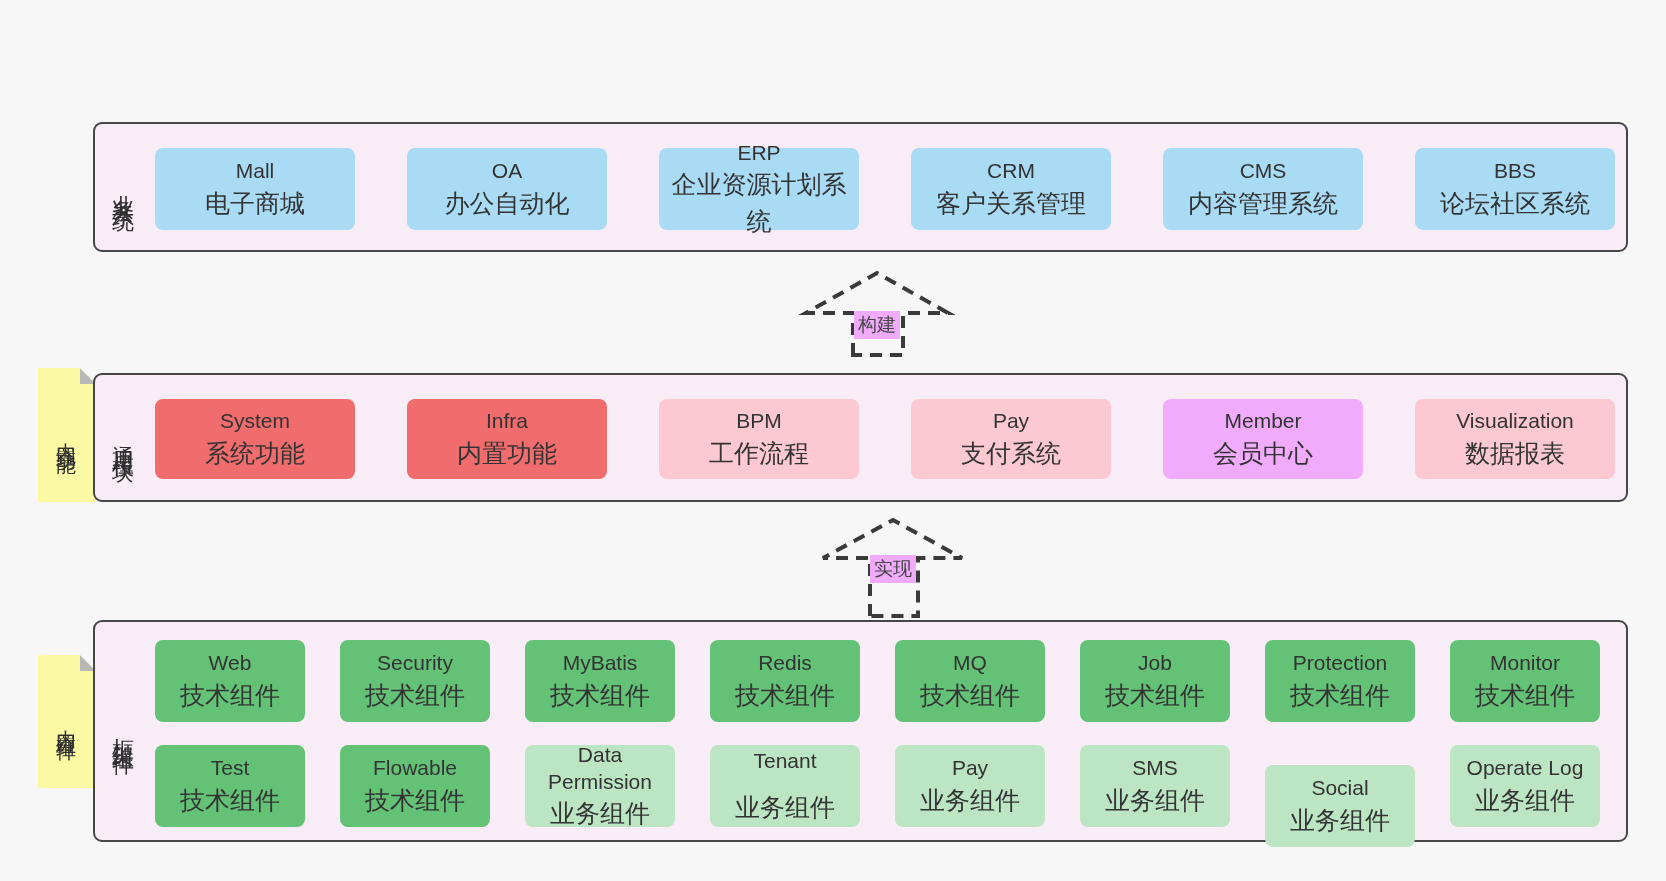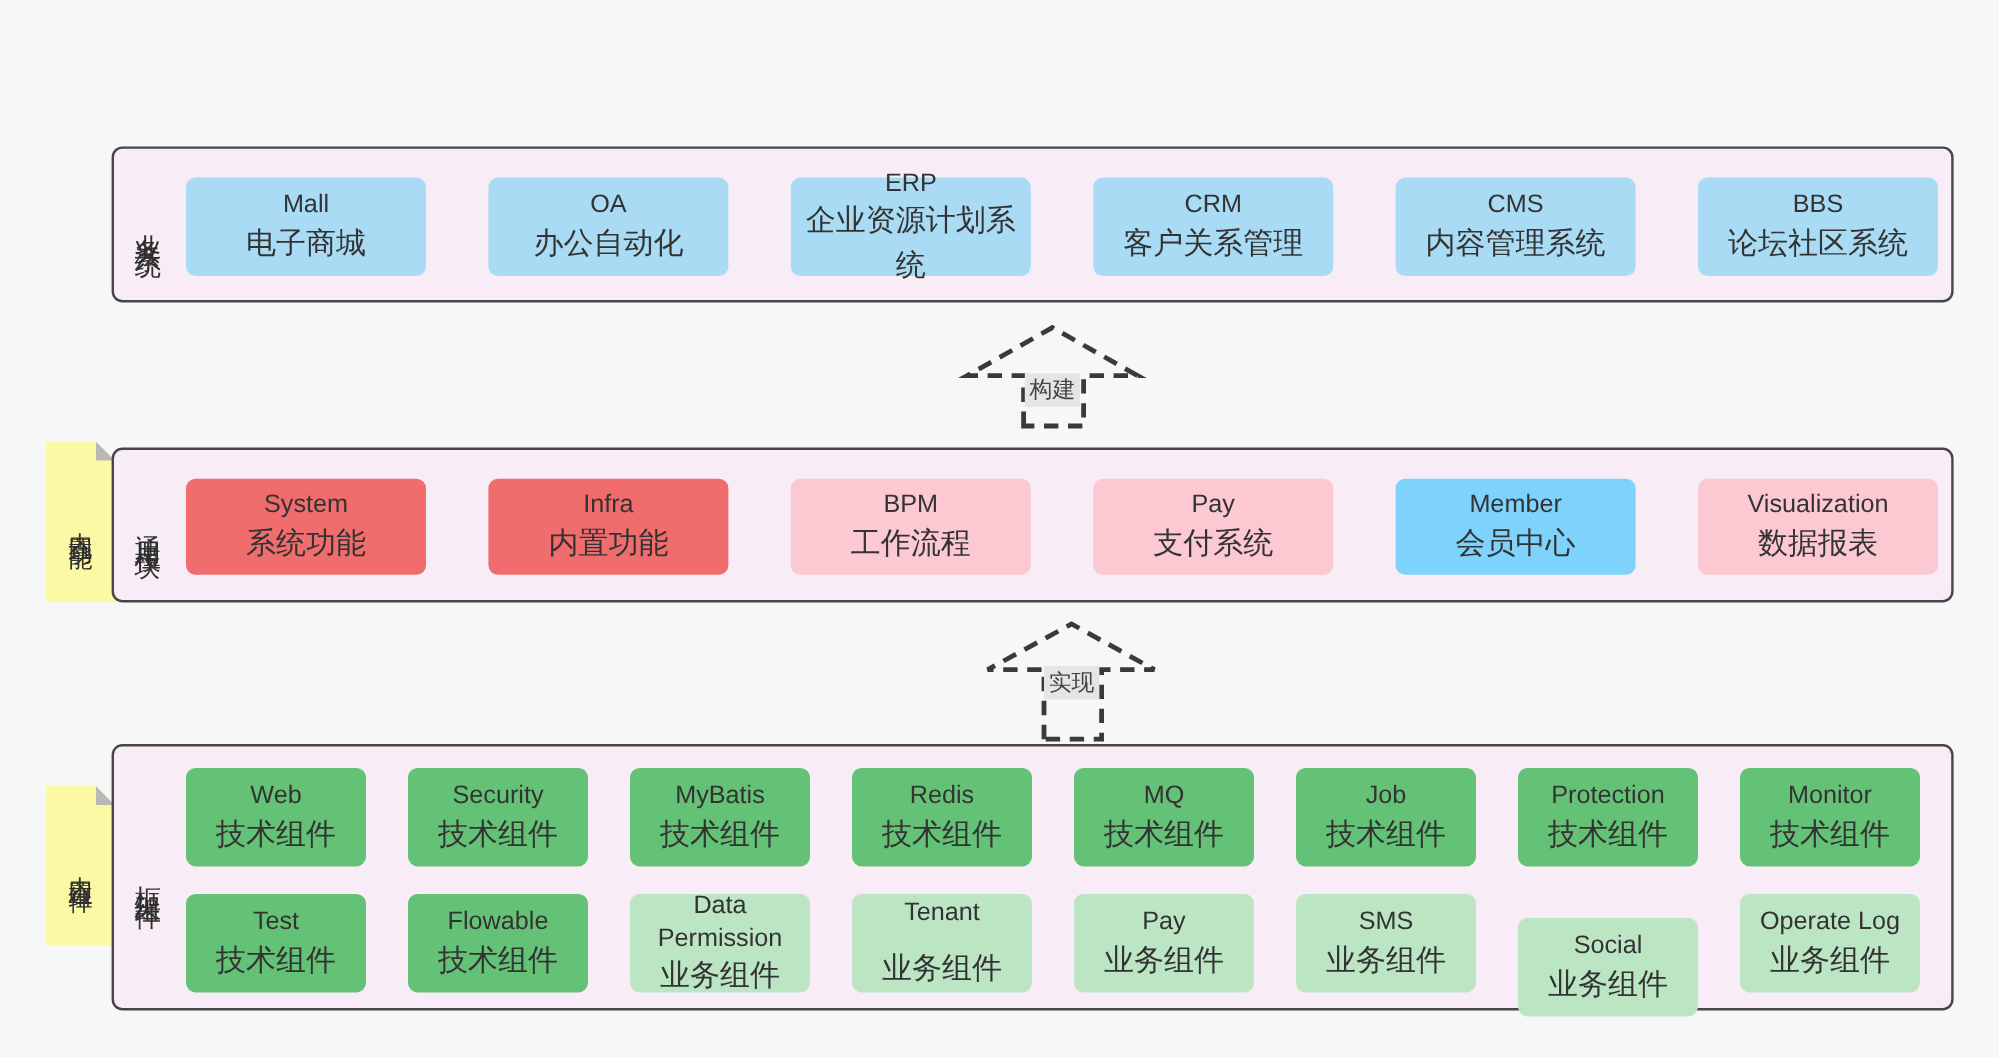--- a/index.html
+++ b/index.html
@@ -69,21 +69,21 @@
     text-orientation:upright;
     font-size:20px;
     letter-spacing:4px;
     color:#2f2f2f;
     white-space:nowrap;
   }
   .arrow-svg{position:absolute;overflow:visible;}
   .arrow-label{
     position:absolute;
     transform:translate(-50%,-50%);
-    background:#e5e5e5;
+    background:#f0abfc;
     padding:1px 4px;
     font-size:19px;
     color:#444;
     white-space:nowrap;
   }
 </style>
 </head>
 <body>
 
 <div style="position:absolute;inset:0;">
@@ -144,21 +144,21 @@
           <div class="zh">内置功能</div>
         </div>
         <div class="box box-md" style="background: rgb(252, 200, 209);">
           <div class="en">BPM</div>
           <div class="zh">工作流程</div>
         </div>
         <div class="box box-md" style="background: rgb(252, 200, 209);">
           <div class="en">Pay</div>
           <div class="zh">支付系统</div>
         </div>
-        <div class="box box-md" style="background: #7dd3fc;">
+        <div class="box box-md" style="background: #f0abfc;">
           <div class="en">Member</div>
           <div class="zh">会员中心</div>
         </div>
         <div class="box box-md" style="background: rgb(252, 200, 209);">
           <div class="en">Visualization</div>
           <div class="zh">数据报表</div>
         </div>
       </div>
   </div>
 

